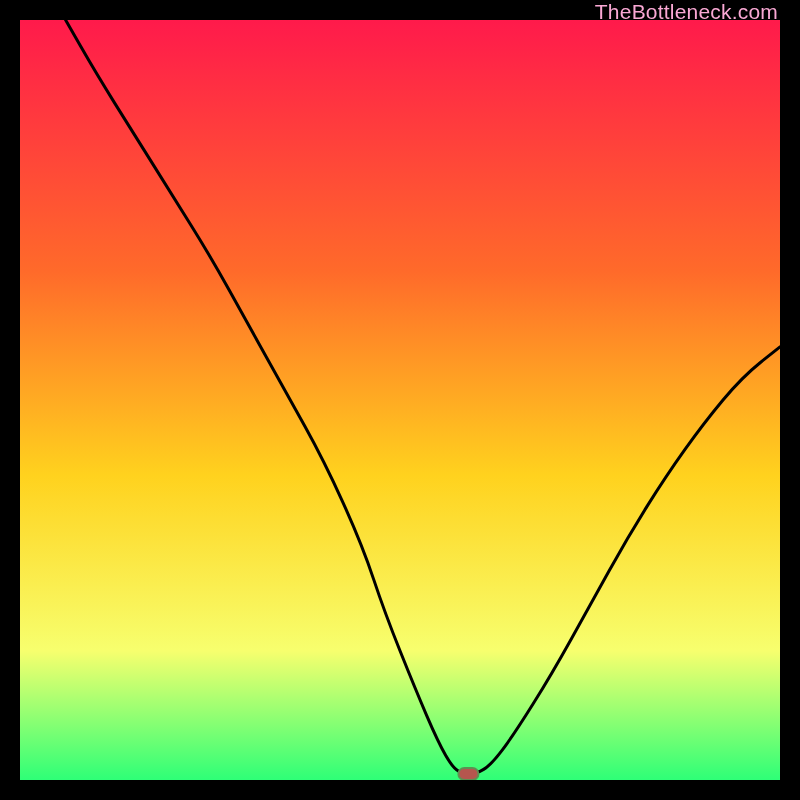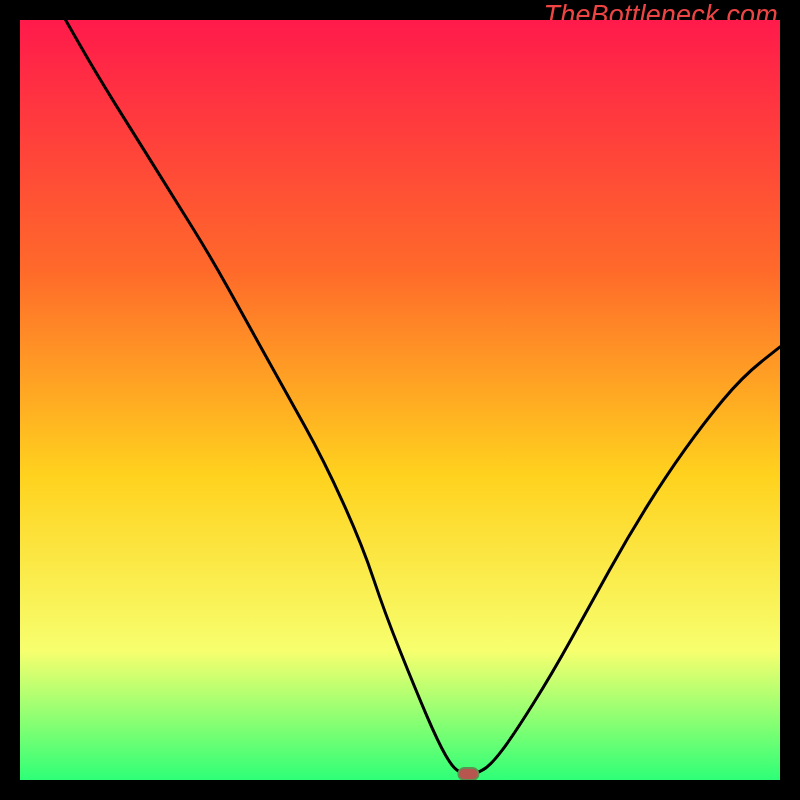--- a/index.html
+++ b/index.html
@@ -23,26 +23,25 @@
     position: absolute;
     left: 20px;
     top: 20px;
     width: 760px;
     height: 760px;
   }
   .watermark {
     position: absolute;
     top: 0px;
     right: 22px;
-    color: #ef4444;
-    font-size: 27px;
+    color: #f9a8d4;
+    font-size: 21px;
     font-weight: 500;
     letter-spacing: 0.2px;
     user-select: none;
-    font-style: italic;
   }
   svg { display: block; }
 </style>
 </head>
 <body>
 
 <div class="frame">
 
   <div class="watermark">TheBottleneck.com</div>
 

